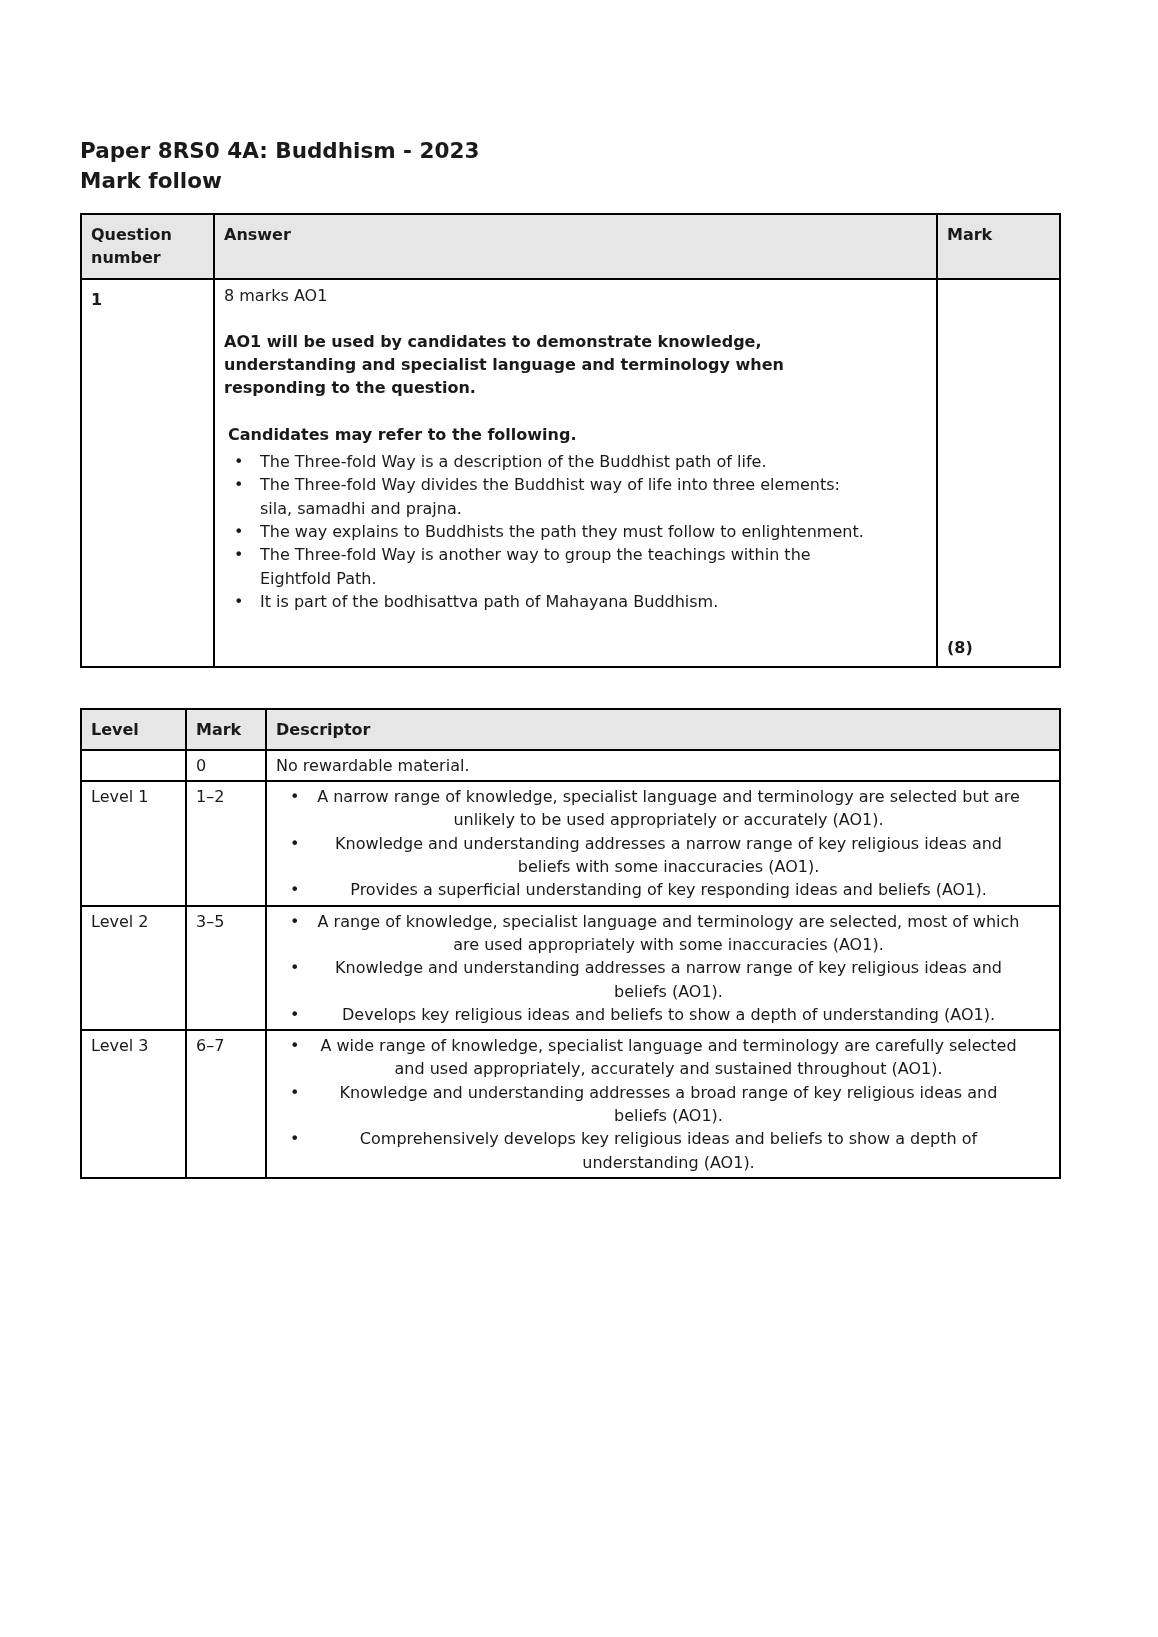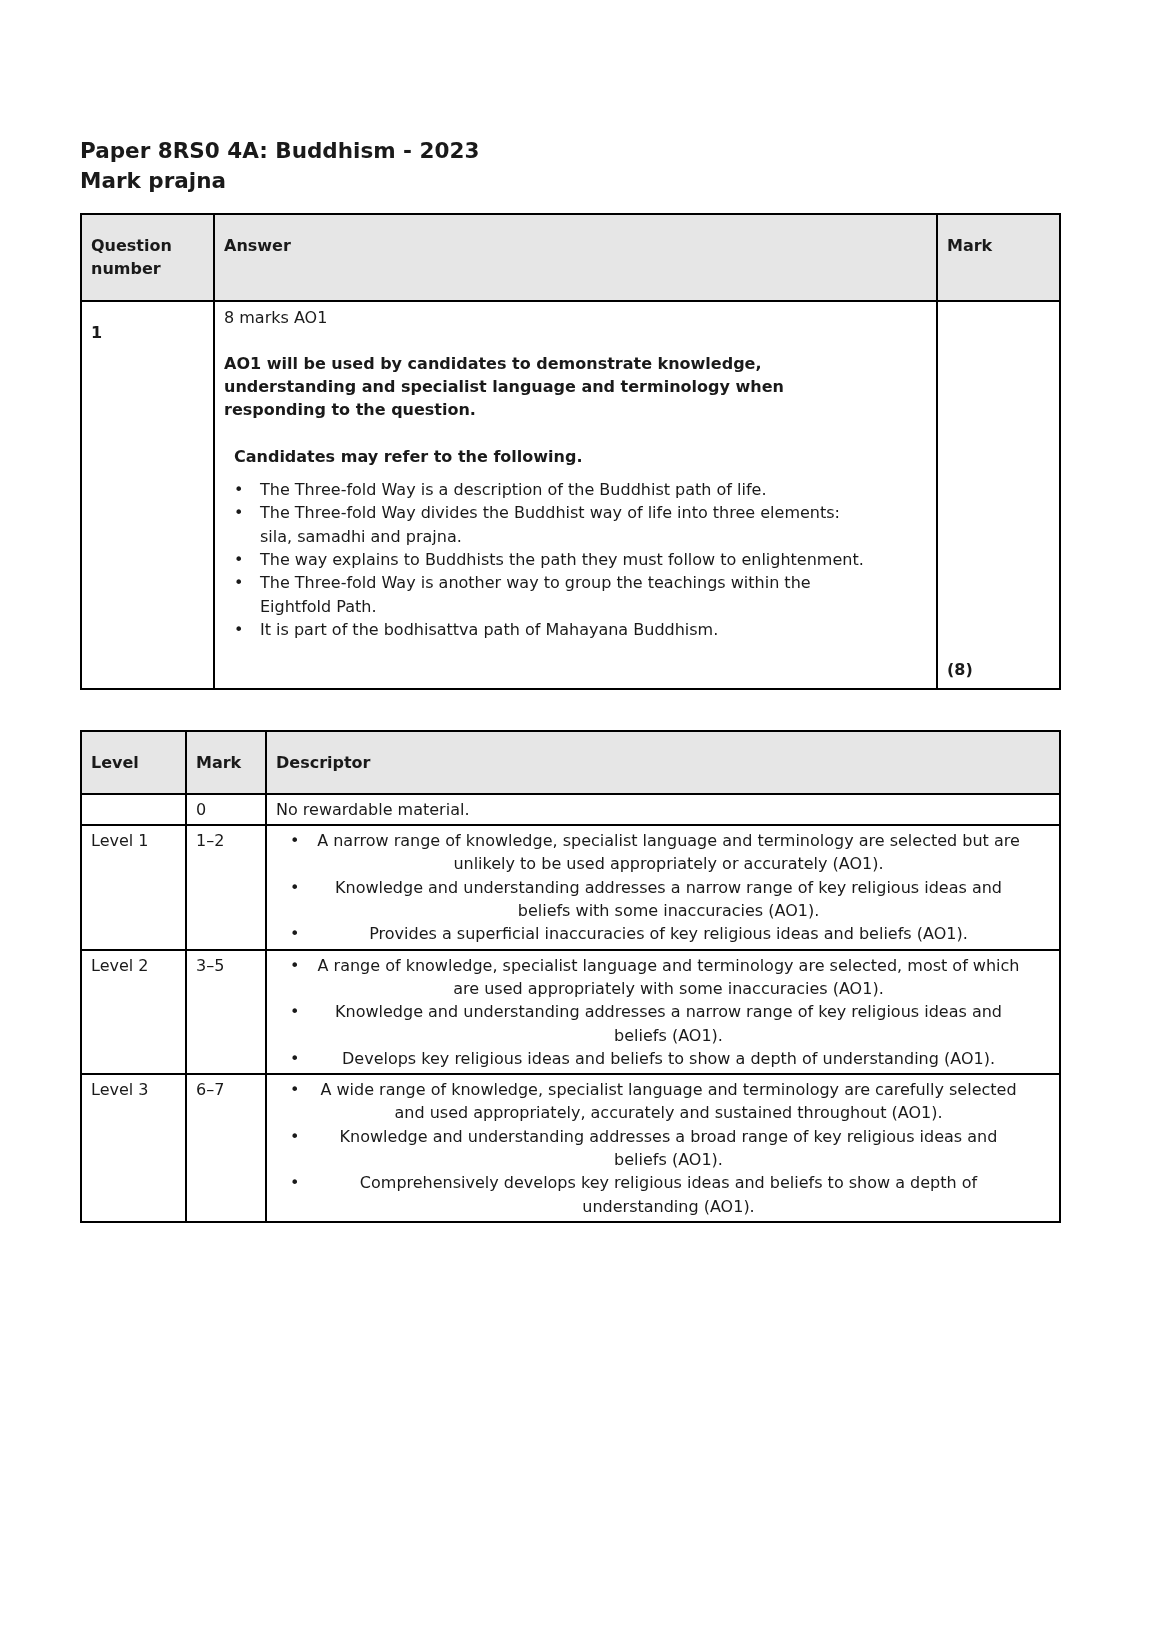--- a/index.html
+++ b/index.html
@@ -35,36 +35,36 @@
     border-collapse:collapse;
     width:979px;
     table-layout:fixed;
   }
   th,td{
     border:2px solid var(--border-color);
     vertical-align:top;
     font-size:16px;
     line-height:23.3px;
     text-align:left;
-    padding:19px 9px;
+    padding:8px 9px;
     word-wrap:break-word;
   }
   thead th{
     background:var(--header-bg);
     font-weight:bold;
   }
   
   .q-table .col-qnum{width:133px;}
   .q-table .col-answer{width:723px;}
   .q-table .col-mark{width:123px;}
   .q-table thead th{height:54px;}
   .q-table tbody tr{height:388px;}
   .qnum-cell{font-weight:bold;}
   .answer-cell{padding:4px 9px 4px 9px;}
-  .answer-cell p{margin:10px;}
+  .answer-cell p{margin:4px;}
   .spacer-after{margin:0 0 23px 0 !important;}
   .bold-text{font-weight:bold;}
   .ao1-statement{max-width:640px;}
   ul.bullets{
     list-style:none;
     margin:0;
     padding:0;
   }
   ul.bullets li{
     position:relative;
@@ -96,21 +96,21 @@
   .level-table ul.bullets li::before{left:14px;}
 </style>
 </head>
 <body>
 
 <div class="page">
   <div class="content">
 
     <h1 class="doc-title">
       <span>Paper 8RS0 4A: Buddhism - 2023</span><br>
-      <span>Mark prajna</span>
+      <span>Mark follow</span>
     </h1>
 
     <table class="q-table">
       <colgroup>
         <col class="col-qnum">
         <col class="col-answer">
         <col class="col-mark">
       </colgroup>
       <thead>
         <tr>
@@ -158,21 +158,21 @@
           <td>0</td>
           <td>No rewardable material.</td>
         </tr>
         <tr>
           <td>Level 1</td>
           <td>1–2</td>
           <td>
             <ul class="bullets">
               <li>A narrow range of knowledge, specialist language and terminology are selected but are unlikely to be used appropriately or accurately (AO1).</li>
               <li>Knowledge and understanding addresses a narrow range of key religious ideas and beliefs with some inaccuracies (AO1).</li>
-              <li>Provides a superficial inaccuracies of key religious ideas and beliefs (AO1).</li>
+              <li>Provides a superficial understanding of key responding ideas and beliefs (AO1).</li>
             </ul>
           </td>
         </tr>
         <tr>
           <td>Level 2</td>
           <td>3–5</td>
           <td>
             <ul class="bullets">
               <li>A range of knowledge, specialist language and terminology are selected, most of which are used appropriately with some inaccuracies (AO1).</li>
               <li>Knowledge and understanding addresses a narrow range of key religious ideas and beliefs (AO1).</li>

